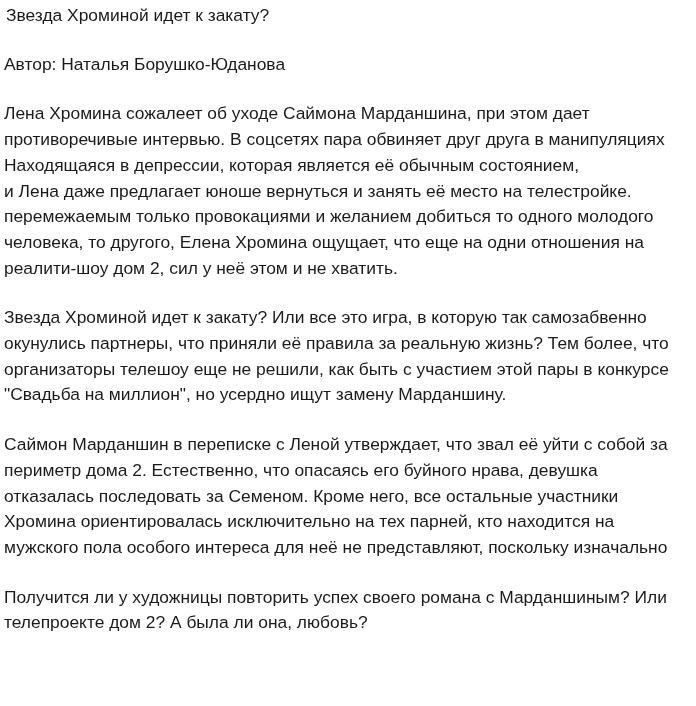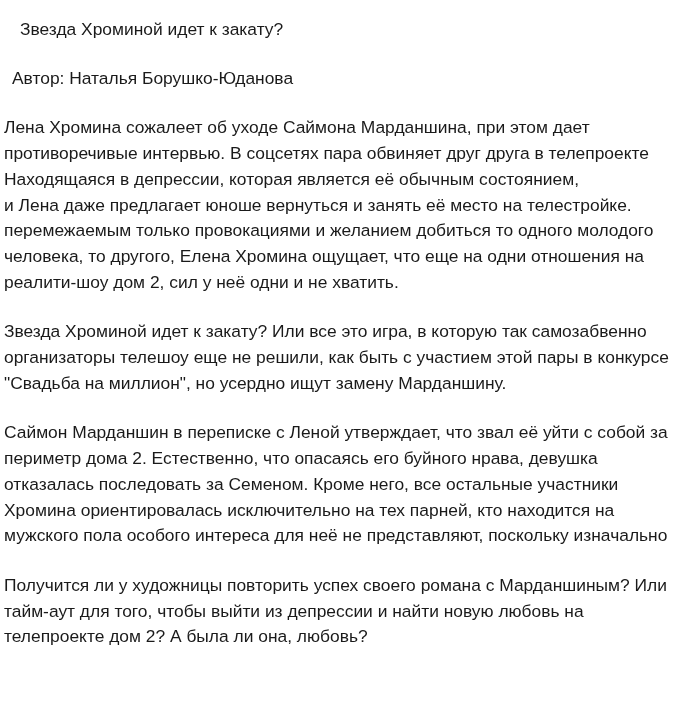--- a/index.html
+++ b/index.html
@@ -14,67 +14,67 @@
       font-family: "Liberation Sans", "DejaVu Sans", sans-serif;
       color: #1a1a1a;
       font-size: 17.4px;
       line-height: 25.7px;
     }
     .article {
       padding: 0 4px 0 4px;
       position: relative;
     }
     .title {
-      margin: 16px;
+      margin: 2px;
       padding-top: 1px;
       font-weight: normal;
       font-size: 17.4px;
       line-height: 25.7px;
     }
     .author {
-      margin: 23px 0 0 8px;
+      margin: 23px 0 0 0;
     }
     .para {
       margin: 24px 0 0 0;
       white-space: normal;
     }
     .line {
       display: block;
       white-space: nowrap;
     }
   </style>
 </head>
 <body>
 
 <div class="article">
   <h1 class="title">Звезда Хроминой идет к закату?</h1>
   <div class="author">Автор: Наталья Борушко-Юданова</div>
 
   <p class="para">
     <span class="line">Лена Хромина сожалеет об уходе Саймона Марданшина, при этом дает</span>
-    <span class="line">противоречивые интервью. В соцсетях пара обвиняет друг друга в телепроекте</span>
+    <span class="line">противоречивые интервью. В соцсетях пара обвиняет друг друга в манипуляциях</span>
     <span class="line">Находящаяся в депрессии, которая является её обычным состоянием,</span>
     <span class="line">и Лена даже предлагает юноше вернуться и занять её место на телестройке.</span>
     <span class="line">перемежаемым только провокациями и желанием добиться то одного молодого</span>
     <span class="line">человека, то другого, Елена Хромина ощущает, что еще на одни отношения на</span>
-    <span class="line">реалити-шоу дом 2, сил у неё одни и не хватить.</span>
+    <span class="line">реалити-шоу дом 2, сил у неё этом и не хватить.</span>
   </p>
 
   <p class="para">
     <span class="line">Звезда Хроминой идет к закату? Или все это игра, в которую так самозабвенно</span>
+    <span class="line">окунулись партнеры, что приняли её правила за реальную жизнь? Тем более, что</span>
     <span class="line">организаторы телешоу еще не решили, как быть с участием этой пары в конкурсе</span>
     <span class="line">"Свадьба на миллион", но усердно ищут замену Марданшину.</span>
   </p>
 
   <p class="para">
     <span class="line">Саймон Марданшин в переписке с Леной утверждает, что звал её уйти с собой за</span>
     <span class="line">периметр дома 2. Естественно, что опасаясь его буйного нрава, девушка</span>
     <span class="line">отказалась последовать за Семеном. Кроме него, все остальные участники</span>
     <span class="line">Хромина ориентировалась исключительно на тех парней, кто находится на</span>
     <span class="line">мужского пола особого интереса для неё не представляют, поскольку изначально</span>
   </p>
 
   <p class="para">
     <span class="line">Получится ли у художницы повторить успех своего романа с Марданшиным? Или</span>
-    <span class="line">тайм-аут для того, чтобы выйти из депрессии и найти новую любовь на</span>
     <span class="line">телепроекте дом 2? А была ли она, любовь?</span>
   </p>
 </div>
 
 </body></html>

